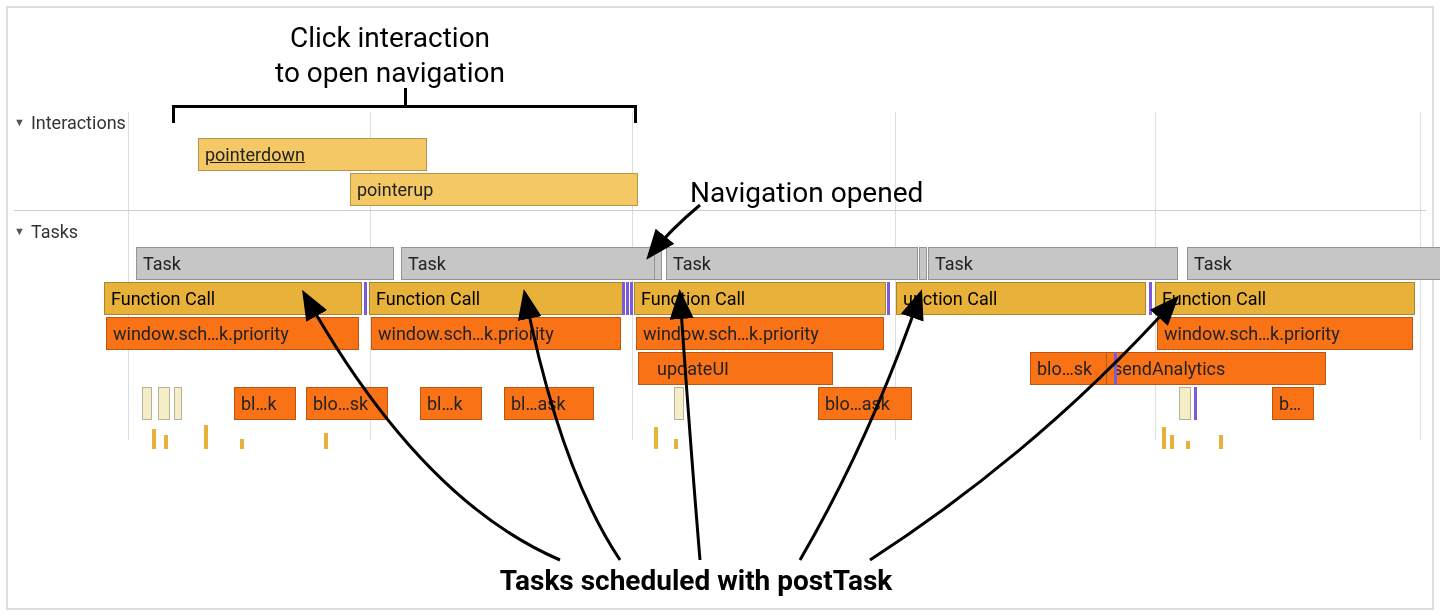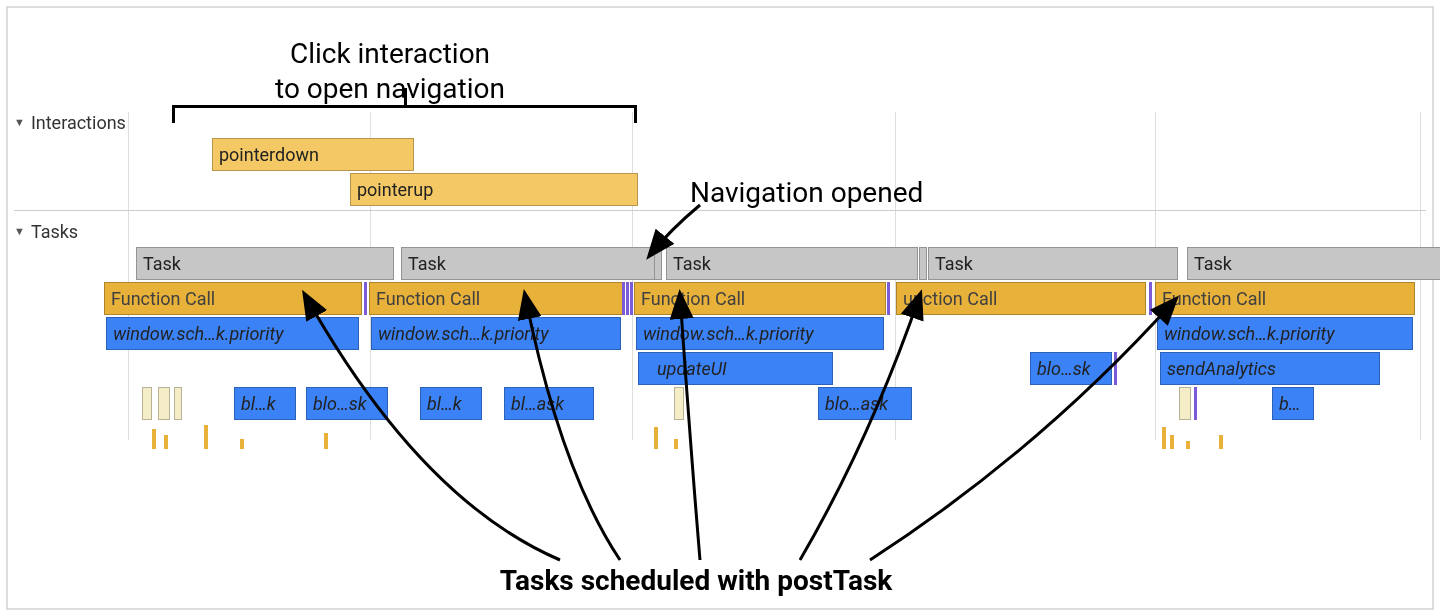--- a/index.html
+++ b/index.html
@@ -29,21 +29,21 @@
     font-family: "Google Sans", Roboto, Arial, sans-serif;
     font-size: 28px;
     color: #000;
     line-height: 1.25;
     text-align: center;
     font-weight: 400;
     pointer-events: none;
   }
   .annotation-top {
     left: 200px;
-    top: 36px;
+    top: 20px;
     width: 380px;
   }
   .annotation-nav {
     left: 690px;
     top: 175px;
     width: 320px;
     text-align: left;
   }
   .annotation-bottom {
     left: 426px;
@@ -93,23 +93,23 @@
     color: #222;
     padding-left: 6px;
     display: flex;
     align-items: center;
     white-space: nowrap;
     overflow: hidden;
   }
 
   
   .gray { background: #c6c6c6; margin-left: 32px; }
-  .orange { background: #e8b13a; color: #404040; }
+  .orange { background: #e8b13a; color: #000000; }
   .liteorange { background: #f4c965; }
-  .cream { background: #3b82f6; font-style: italic; }
+  .cream { background: #f97316; }
   .cream-light { background: #f5ecc8; }
   .purple-tick {
     position: absolute;
     width: 3px;
     height: 33px;
     top: 1px;
     background: #7b5bd6;
   }
 
   .spike {
@@ -202,21 +202,21 @@
 
 <div class="tracks">
 
   <div class="track-header">
     <span class="tri">▼</span>
     <span>Interactions</span>
   </div>
 
   <div class="interactions-track">
     <div class="lane">
-      <div class="bar liteorange" style="left:198px; width:202px;">pointerdown</div>
+      <div class="bar liteorange" style="left:184px; width:229px;text-decoration:underline;">pointerdown</div>
     </div>
     <div class="lane">
       <div class="bar liteorange" style="left:336px; width:288px;">pointerup</div>
     </div>
   </div>
 
   <div class="hr-sep" style="top:98px; left:0; right:0;"></div>
 
   <div class="track-header main-track" style="margin-top:14px;">
     <span class="tri">▼</span>
@@ -254,21 +254,21 @@
     <div class="lane">
       <div class="bar cream" style="left:92px; width:253px;">window.sch…k.priority</div>
       <div class="bar cream" style="left:357px; width:250px;">window.sch…k.priority</div>
       <div class="bar cream" style="left:622px; width:248px;">window.sch…k.priority</div>
       <div class="bar cream" style="left:1143px; width:256px;">window.sch…k.priority</div>
     </div>
 
     <div class="lane">
       <div class="bar cream" style="left:624px; width:195px;padding-left:18px;">updateUI</div>
       <div class="bar cream" style="left:1016px; width:82px;">blo…sk</div>
-      <div class="bar cream" style="left:1146px; width:220px;">sendAnalytics</div>
+      <div class="bar cream" style="left:1092px; width:220px;">sendAnalytics</div>
       <div class="purple-tick" style="left:1100px; height:33px;"></div>
     </div>
 
     <div class="lane">
 
       <div class="bar cream-light" style="left:128px; width:10px;"></div>
       <div class="bar cream-light" style="left:144px; width:12px;"></div>
       <div class="bar cream-light" style="left:160px; width:8px;"></div>
       <div class="bar cream" style="left:220px; width:62px;">bl…k</div>
       <div class="bar cream" style="left:292px; width:82px;">blo…sk</div>

